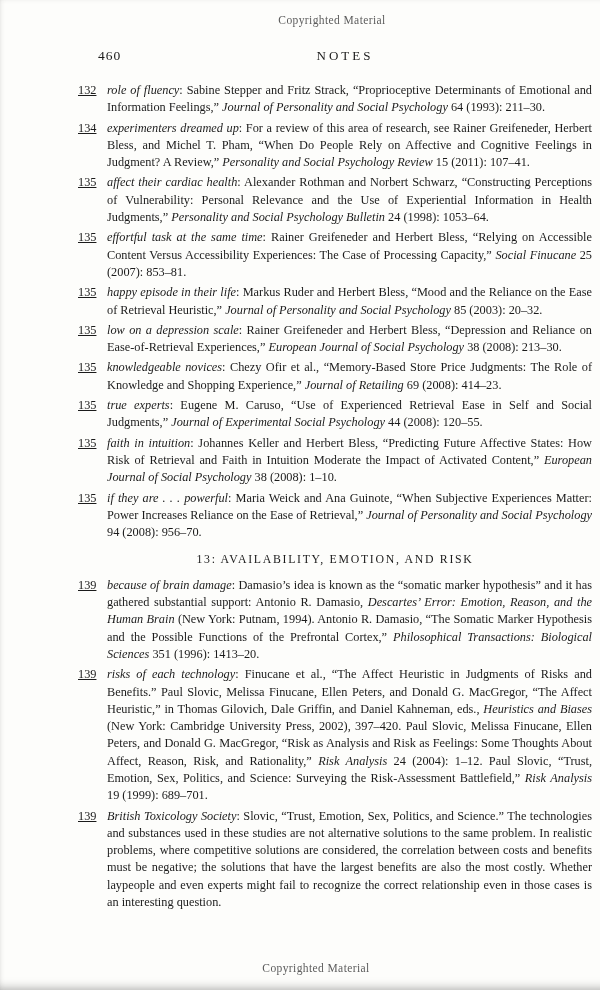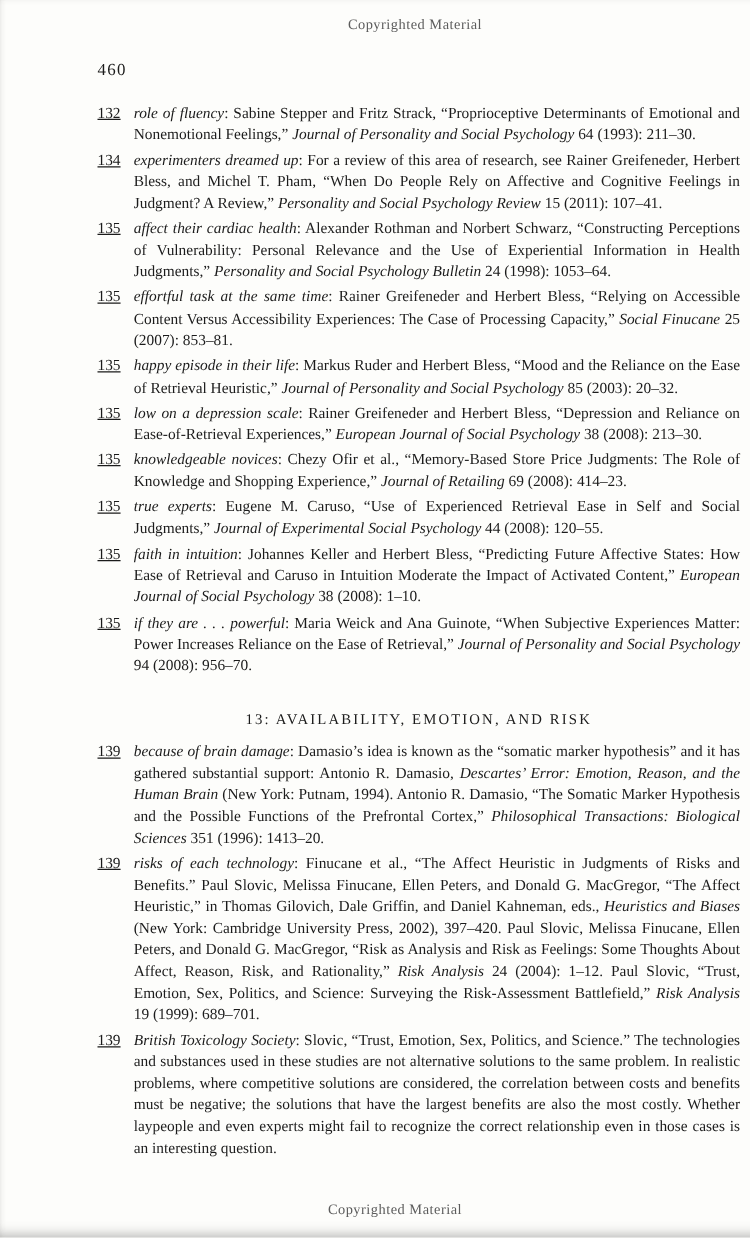--- a/index.html
+++ b/index.html
@@ -35,20 +35,21 @@
     width: 100%;
   }
   .content {
     padding: 0 40px 0 46px;
   }
   .page-header {
     position: relative;
     margin-top: 22px;
     margin-bottom: 16px;
     height: 18px;
+    margin-left: 20px;
   }
   .page-number {
     position: absolute;
     left: 0;
     top: 0;
     font-size: 13.5px;
     letter-spacing: 1px;
   }
   .running-head {
     display: block;
@@ -70,39 +71,40 @@
     text-decoration: underline;
   }
   .note-body {
     flex: 1;
     text-align: justify;
   }
   .section-heading {
     text-align: center;
     font-size: 11.8px;
     letter-spacing: 1.7px;
-    margin: 26px 0 8px 0;
+    margin: 10px 0 8px 0;
     white-space: nowrap;
   }
 </style>
 </head>
 <body>
 
 <div class="page">
   <div class="copyright top">Copyrighted Material</div>
 
   <div class="content">
     <div class="page-header">
       <span class="page-number">460</span>
+      <span class="running-head">NOTES</span>
     </div>
 
     <div class="notes" id="notes">
         <div class="note">
           <span class="note-num">132</span>
-          <span class="note-body"><i>role of fluency</i><span>: Sabine Stepper and Fritz Strack, “Proprioceptive Determinants of Emotional and Nonemotional Feelings,” </span><i>Journal of Personality and Social Psychology</i><span> 64 (1993): 211–30.</span></span>
+          <span class="note-body"><i>role of fluency</i><span>: Sabine Stepper and Fritz Strack, “Proprioceptive Determinants of Emotional and Information Feelings,” </span><i>Journal of Personality and Social Psychology</i><span> 64 (1993): 211–30.</span></span>
         </div>
         <div class="note">
           <span class="note-num">134</span>
           <span class="note-body"><i>experimenters dreamed up</i><span>: For a review of this area of research, see Rainer Greifeneder, Herbert Bless, and Michel T. Pham, “When Do People Rely on Affective and Cognitive Feelings in Judgment? A Review,” </span><i>Personality and Social Psychology Review</i><span> 15 (2011): 107–41.</span></span>
         </div>
         <div class="note">
           <span class="note-num">135</span>
           <span class="note-body"><i>affect their cardiac health</i><span>: Alexander Rothman and Norbert Schwarz, “Constructing Perceptions of Vulnerability: Personal Relevance and the Use of Experiential Information in Health Judgments,” </span><i>Personality and Social Psychology Bulletin</i><span> 24 (1998): 1053–64.</span></span>
         </div>
         <div class="note">
@@ -120,21 +122,21 @@
         <div class="note">
           <span class="note-num">135</span>
           <span class="note-body"><i>knowledgeable novices</i><span>: Chezy Ofir et al., “Memory-Based Store Price Judgments: The Role of Knowledge and Shopping Experience,” </span><i>Journal of Retailing</i><span> 69 (2008): 414–23.</span></span>
         </div>
         <div class="note">
           <span class="note-num">135</span>
           <span class="note-body"><i>true experts</i><span>: Eugene M. Caruso, “Use of Experienced Retrieval Ease in Self and Social Judgments,” </span><i>Journal of Experimental Social Psychology</i><span> 44 (2008): 120–55.</span></span>
         </div>
         <div class="note">
           <span class="note-num">135</span>
-          <span class="note-body"><i>faith in intuition</i><span>: Johannes Keller and Herbert Bless, “Predicting Future Affective States: How Ease of Retrieval and Caruso in Intuition Moderate the Impact of Activated Content,” </span><i>European Journal of Social Psychology</i><span> 38 (2008): 1–10.</span></span>
+          <span class="note-body"><i>faith in intuition</i><span>: Johannes Keller and Herbert Bless, “Predicting Future Affective States: How Risk of Retrieval and Faith in Intuition Moderate the Impact of Activated Content,” </span><i>European Journal of Social Psychology</i><span> 38 (2008): 1–10.</span></span>
         </div>
         <div class="note">
           <span class="note-num">135</span>
           <span class="note-body"><i>if they are . . . powerful</i><span>: Maria Weick and Ana Guinote, “When Subjective Experiences Matter: Power Increases Reliance on the Ease of Retrieval,” </span><i>Journal of Personality and Social Psychology</i><span> 94 (2008): 956–70.</span></span>
         </div>
         <div class="section-heading">13: AVAILABILITY, EMOTION, AND RISK</div>
         <div class="note">
           <span class="note-num">139</span>
           <span class="note-body"><i>because of brain damage</i><span>: Damasio’s idea is known as the “somatic marker hypothesis” and it has gathered substantial support: Antonio R. Damasio, </span><i>Descartes’ Error: Emotion, Reason, and the Human Brain</i><span> (New York: Putnam, 1994). Antonio R. Damasio, “The Somatic Marker Hypothesis and the Possible Functions of the Prefrontal Cortex,” </span><i>Philosophical Transactions: Biological Sciences</i><span> 351 (1996): 1413–20.</span></span>
         </div>

